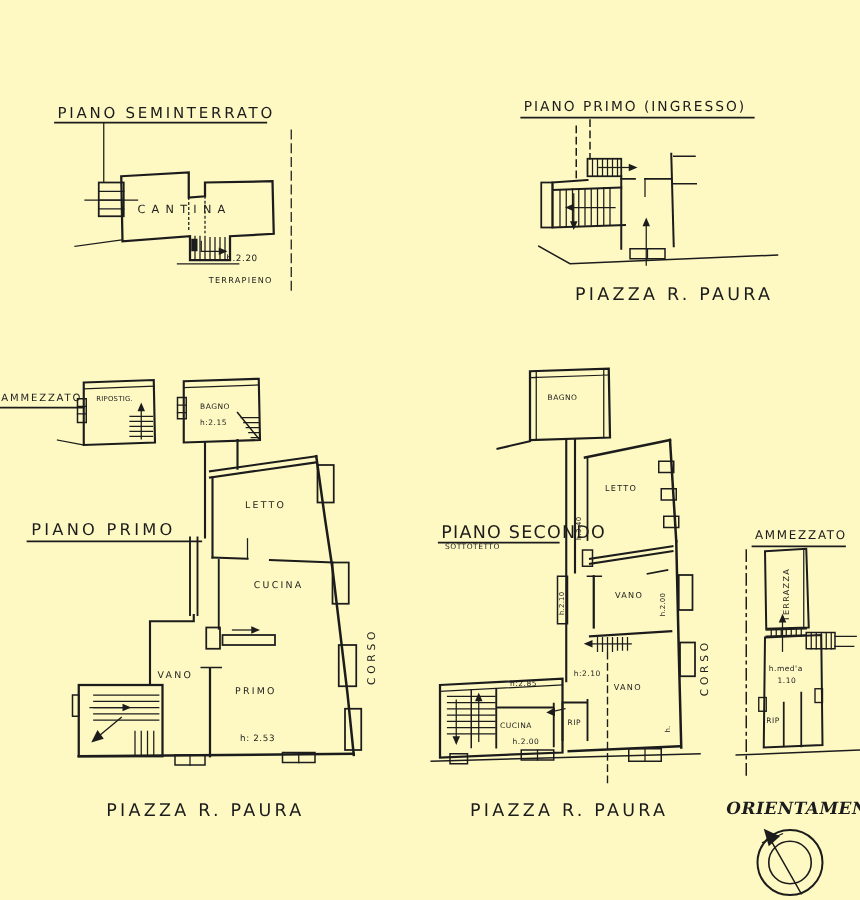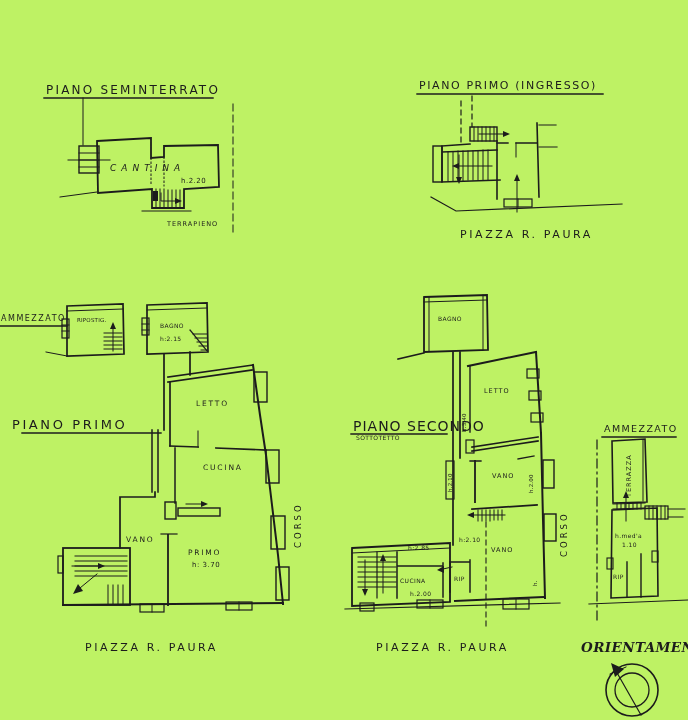--- a/index.html
+++ b/index.html
@@ -1,36 +1,36 @@
 <!DOCTYPE html>
 <html><head>
 <meta charset="utf-8">
 <style>
   html,body{margin:0;padding:0;background:#e8e8e8;}
-  #sheet{position:relative;width:688px;height:720px;background:#bef264;overflow:hidden;
+  #sheet{position:relative;width:688px;height:720px;background:#fef9c3;overflow:hidden;
          font-family:"DejaVu Sans",sans-serif;color:#1c1c1c;}
   #linework{position:absolute;left:0;top:0;}
   #linework *{stroke:#1c1c1c;fill:none;stroke-linecap:square;}
   #linework .f{fill:#1c1c1c;stroke:none;}
   .lbl{position:absolute;white-space:nowrap;color:#1c1c1c;line-height:1;}
   .rot{transform-origin:0 0;transform:rotate(-90deg);}
   .t-main{font-size:12px;letter-spacing:2.2px;}
   .t-terra{font-size:11px;letter-spacing:1.6px;}
   .t-primo{font-size:13px;letter-spacing:2.6px;}
   .t-sec{font-size:14px;letter-spacing:1px;}
   .t-amz{font-size:9.5px;letter-spacing:1.4px;}
   .t-amz2{font-size:8px;letter-spacing:1.5px;}
   .room{font-size:7.5px;letter-spacing:1.8px;}
   .sm{font-size:6.5px;letter-spacing:1px;}
   .xs{font-size:6px;letter-spacing:.4px;}
   .xxs{font-size:5.5px;letter-spacing:.2px;}
-  .h{font-size:7px;letter-spacing:.5px;}
-  .street{font-size:11px;letter-spacing:2.6px;}
+  .h{font-size:7px;letter-spacing:.5px;margin-top:26px;}
+  .street{font-size:14px;letter-spacing:2.6px;}
   .corso{font-size:8.5px;letter-spacing:3px;}
-  .cantina{font-size:9px;letter-spacing:5px;font-style:italic;}
+  .cantina{font-size:9px;letter-spacing:5px;}
   .orient{font-family:"DejaVu Serif",serif;font-weight:bold;font-style:italic;
           font-size:13.5px;letter-spacing:.4px;}
 </style>
 </head>
 <body>
 
 <div id="sheet">
 
   <svg id="linework" width="688" height="720" viewBox="0 0 688 720">
 
@@ -211,26 +211,26 @@
   <span class="lbl h" style="left:181px;top:178px">h.2.20</span>
   <span class="lbl sm" style="left:167px;top:221px">TERRAPIENO</span>
 
   <span class="lbl t-terra" style="left:419px;top:80px">PIANO PRIMO (INGRESSO)</span>
   <span class="lbl street" style="left:460px;top:229px">PIAZZA R. PAURA</span>
 
   <span class="lbl t-amz2" style="left:1px;top:315px">AMMEZZATO</span>
   <span class="lbl xxs" style="left:77px;top:318px">RIPOSTIG.</span>
   <span class="lbl xs" style="left:160px;top:323px">BAGNO</span>
   <span class="lbl xs" style="left:160px;top:336px">h:2.15</span>
-  <span class="lbl t-primo" style="left:12px;top:418px">PIANO PRIMO</span>
+  <span class="lbl t-primo" style="left:25px;top:418px">PIANO PRIMO</span>
   <span class="lbl room" style="left:196px;top:400px">LETTO</span>
   <span class="lbl room" style="left:203px;top:464px">CUCINA</span>
   <span class="lbl room" style="left:126px;top:536px">VANO</span>
   <span class="lbl room" style="left:188px;top:549px">PRIMO</span>
-  <span class="lbl h" style="left:192px;top:562px">h: 3.70</span>
+  <span class="lbl h" style="left:192px;top:562px">h: 2.53</span>
   <span class="lbl corso rot" style="left:294px;top:548px">CORSO</span>
   <span class="lbl street" style="left:85px;top:642px">PIAZZA R. PAURA</span>
 
   <span class="lbl t-sec" style="left:353px;top:419px">PIANO SECONDO</span>
   <span class="lbl xs" style="left:356px;top:435px">SOTTOTETTO</span>
   <span class="lbl xs" style="left:438px;top:316px">BAGNO</span>
   <span class="lbl sm" style="left:484px;top:388px">LETTO</span>
   <span class="lbl xxs rot" style="left:462px;top:432px">h.3.40</span>
   <span class="lbl sm" style="left:492px;top:473px">VANO</span>
   <span class="lbl xxs rot" style="left:529px;top:493px">h.2.00</span>

